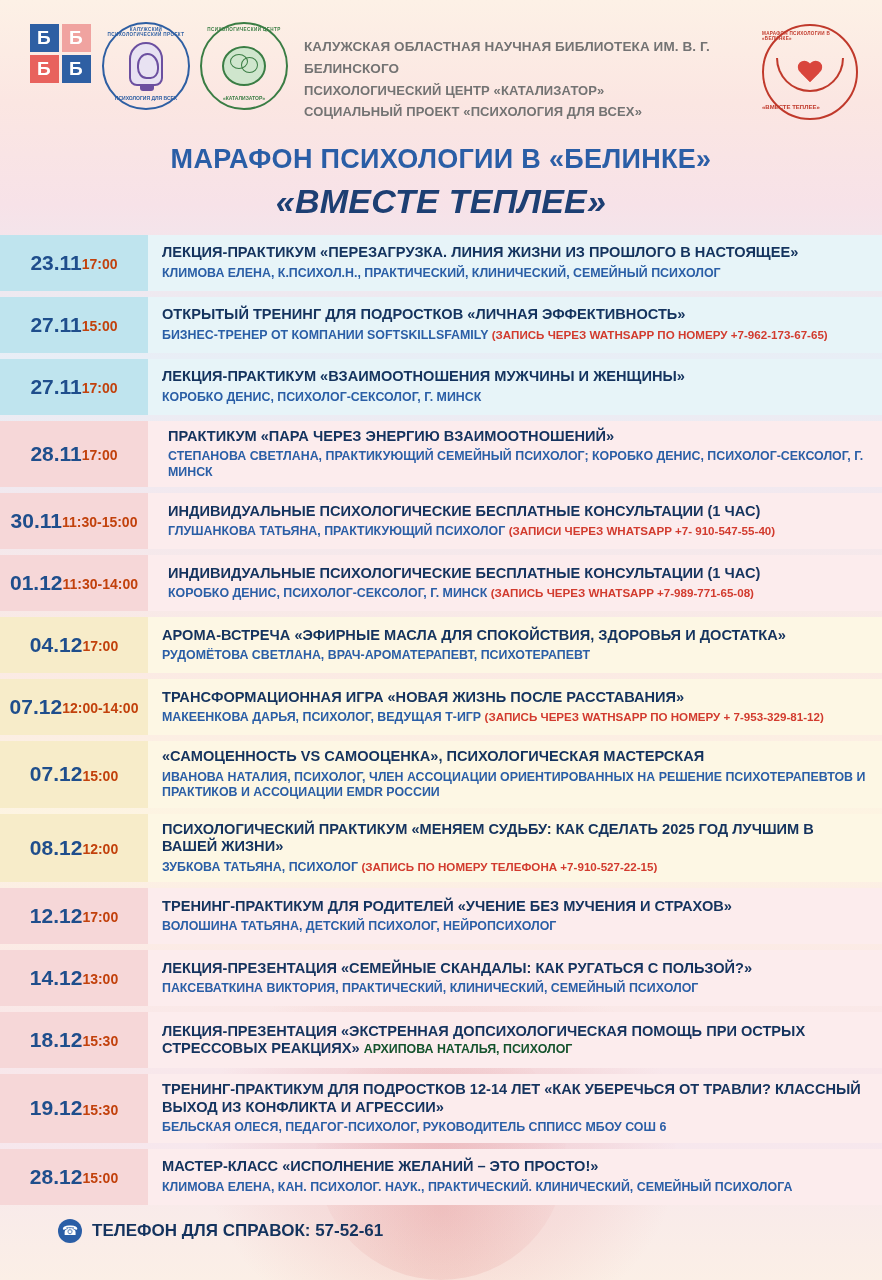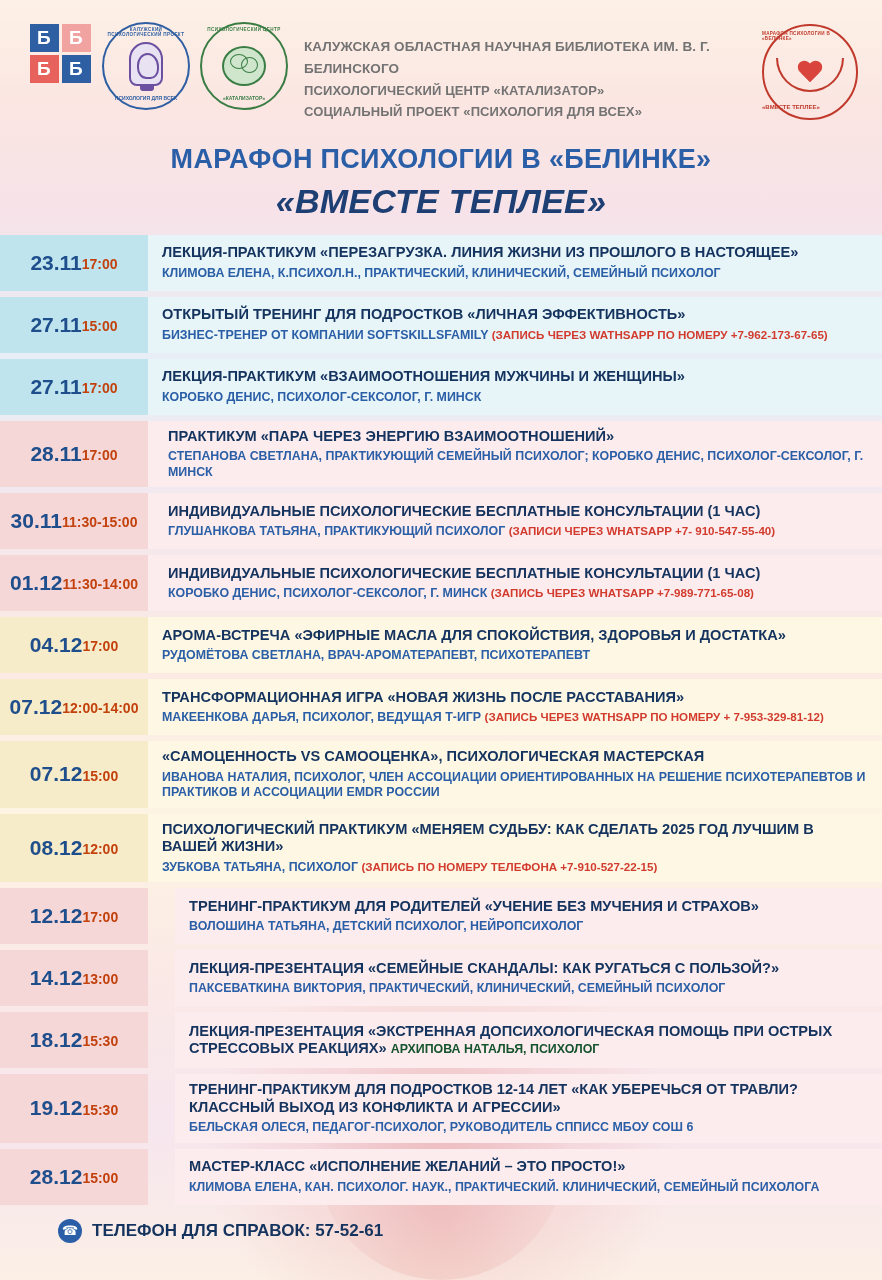--- a/index.html
+++ b/index.html
@@ -289,21 +289,21 @@
   }
 
   
   .band-a .date-cell { background: #bfe4ee; }
   .band-a .info-cell { background: #e7f4f8; }
   .band-b .date-cell { background: #f6d7d8; }
   .band-b .info-cell { background: #fceced; padding-left: 20px; }
   .band-c .date-cell { background: #f7ecc9; }
   .band-c .info-cell { background: #fdf7e4; }
   .band-d .date-cell { background: #f6d7d8; }
-  .band-d .info-cell { background: #fceced; margin-left: 27px; }
+  .band-d .info-cell { background: #fceced; }
 
   .sep { height: 6px; }
 
   
   .footer {
     display: flex;
     align-items: center;
     gap: 10px;
     padding: 14px 0 0 58px;
   }

